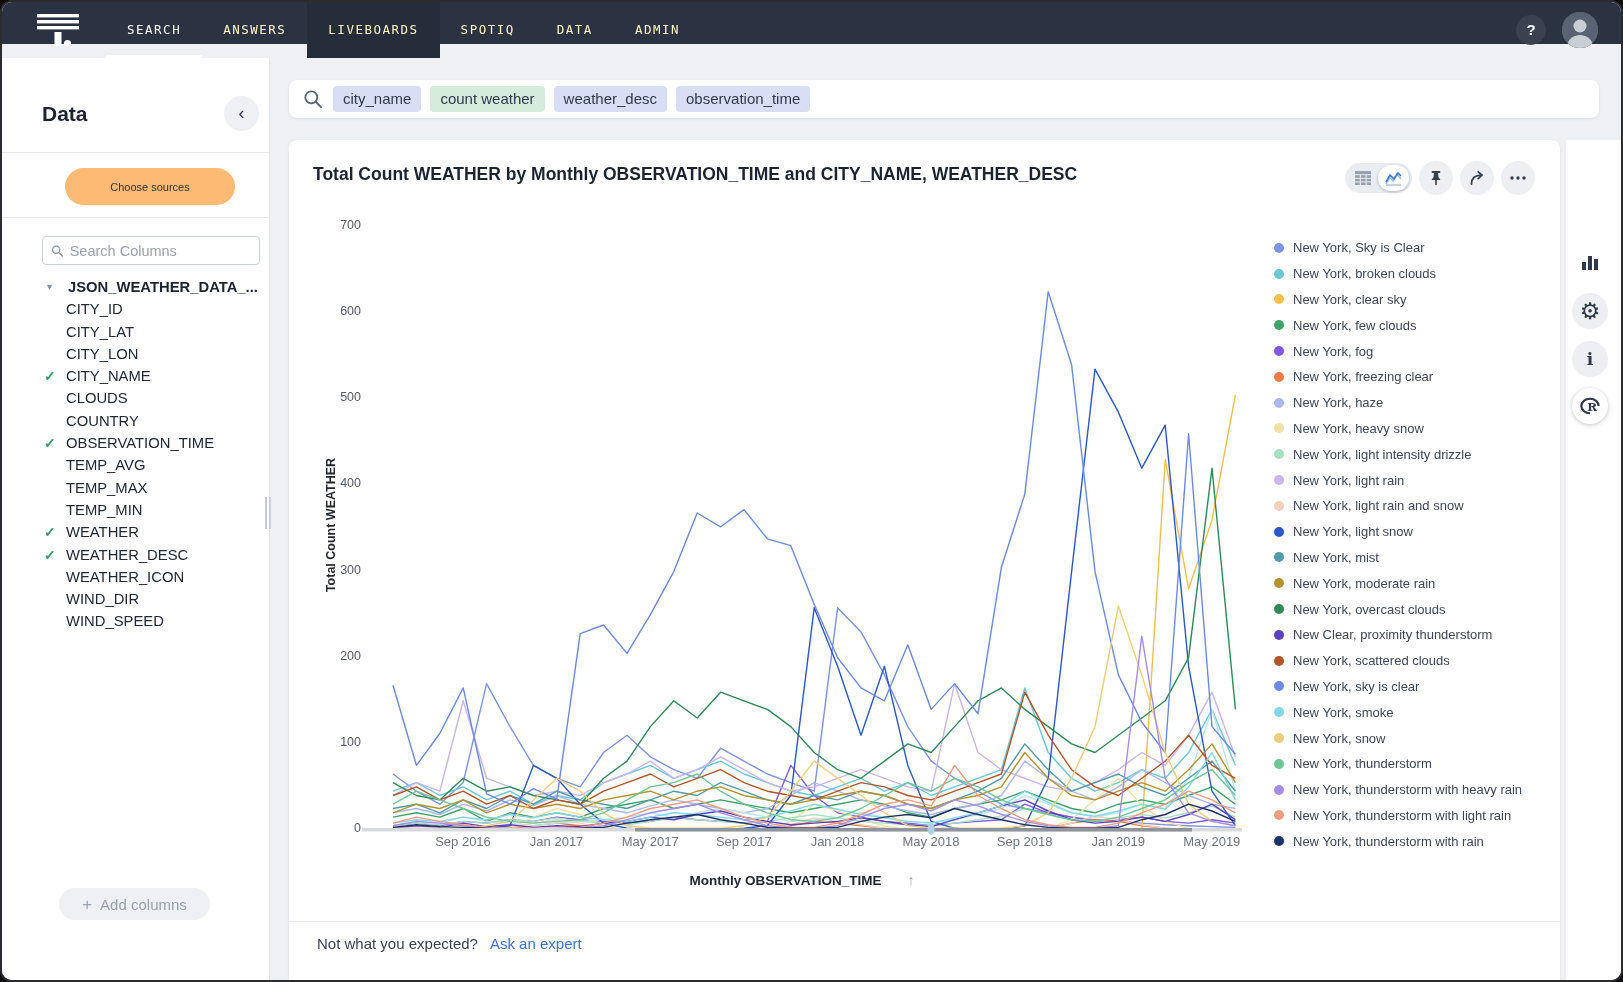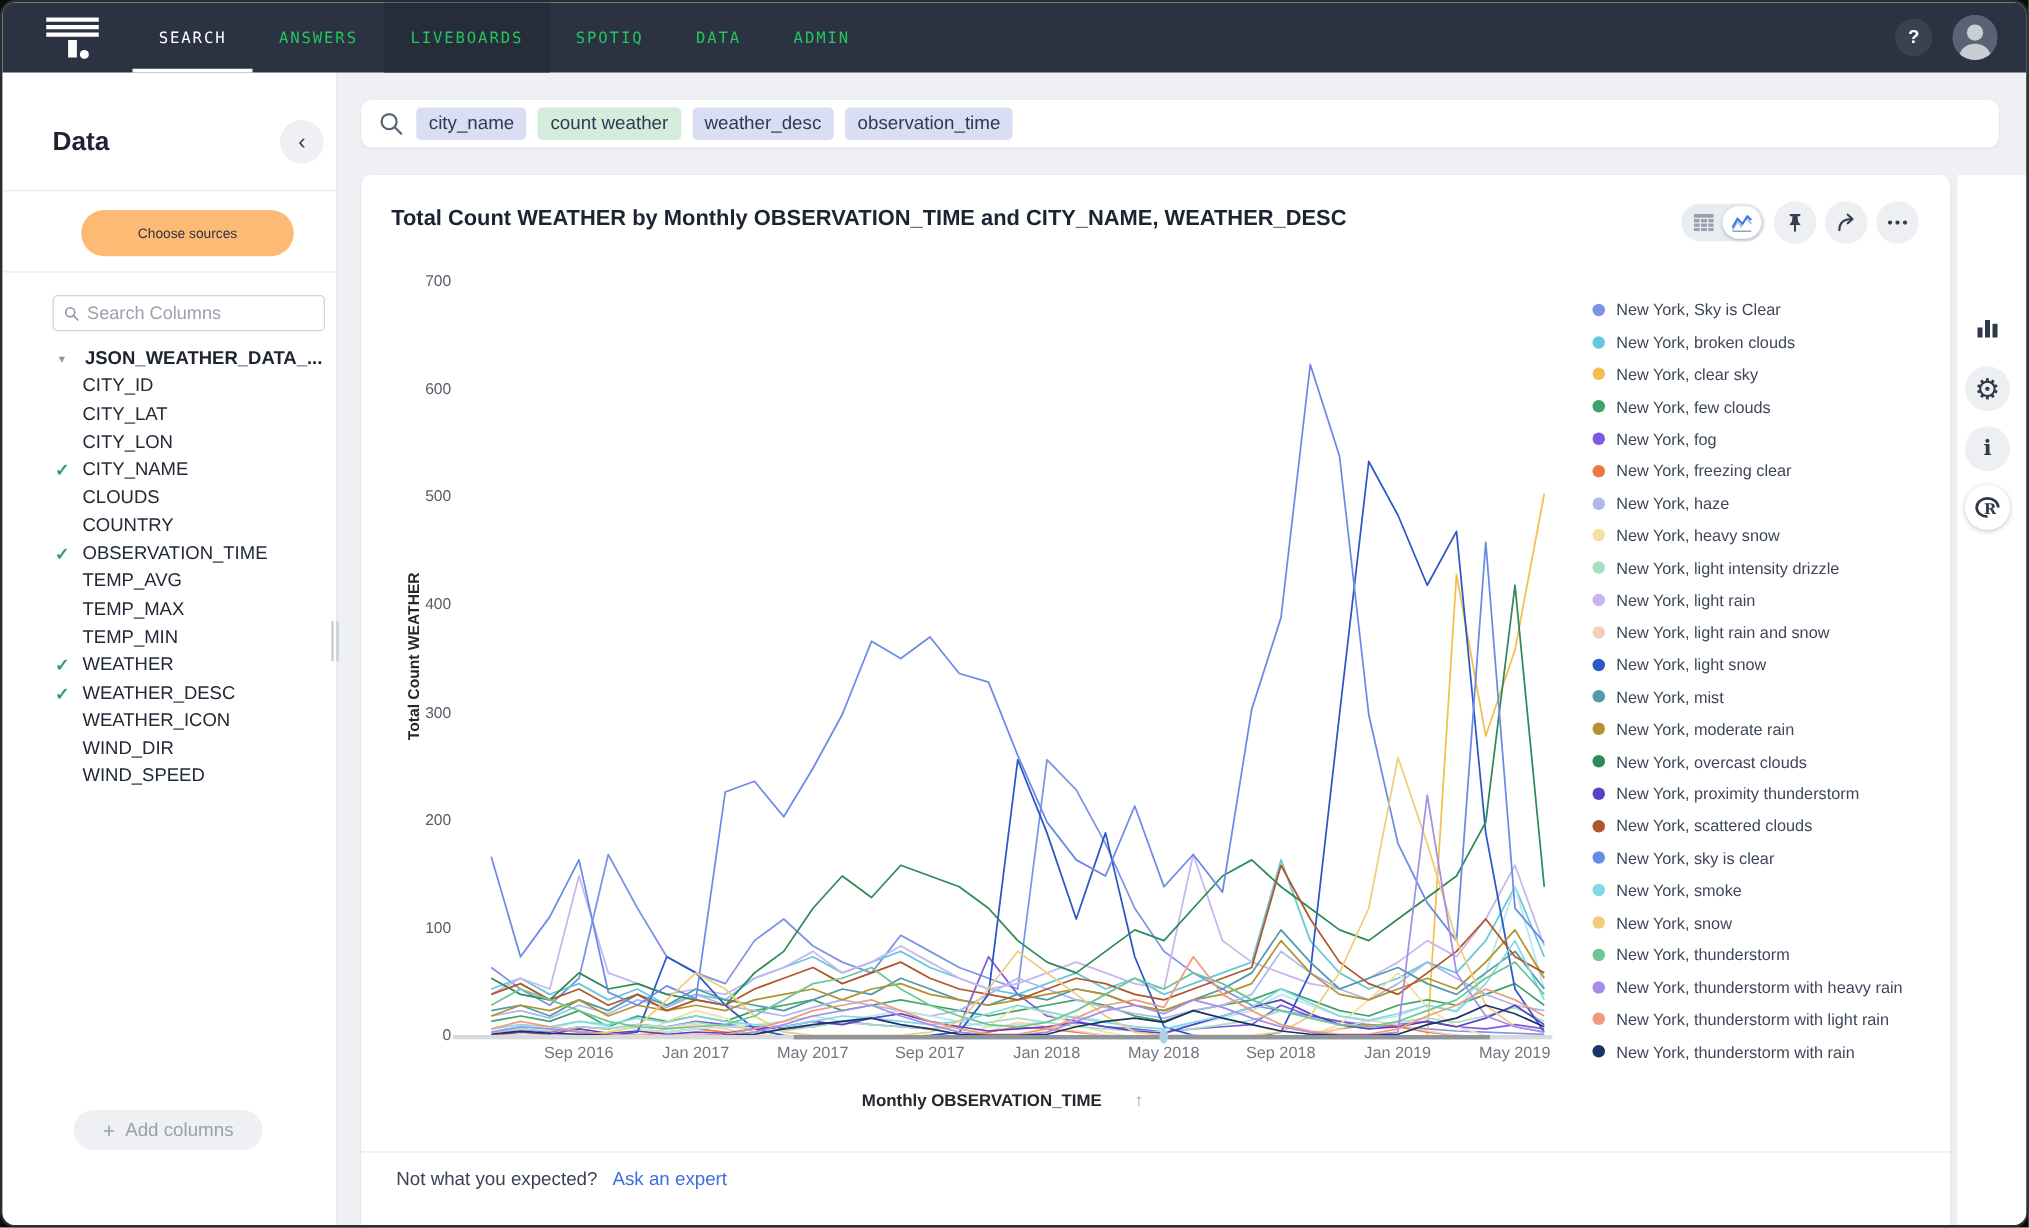--- a/index.html
+++ b/index.html
@@ -1,25 +1,25 @@
 <!DOCTYPE html>
 <html><head>
 <meta charset="utf-8">
 <style>
   * { margin:0; padding:0; box-sizing:border-box; }
   body { background:#0b0b0d; font-family:"Liberation Sans", sans-serif; }
   .window { position:relative; width:1623px; height:982px; margin:0 auto; background:#eef0f4;
             border-radius:12px; overflow:hidden; border:2px solid #2c2c30; }
 
   
-  .topnav { position:absolute; top:0; left:0; right:0; height:56px; background:#2b3342; z-index:5; }
+  .topnav { position:absolute; top:0; left:0; right:0; height:42px; background:#2b3342; z-index:5; }
   .logo { position:absolute; left:34px; top:11px; width:46px; height:36px; cursor:pointer; }
   .nav-items { position:absolute; left:104px; top:0; height:56px; display:flex; }
   .nav-item { height:56px; line-height:56px; padding:0 21px; font-family:"DejaVu Sans Mono", monospace;
-              font-size:12.5px; letter-spacing:1.5px; color:#22c55e; cursor:pointer; position:relative; }
+              font-size:12.5px; letter-spacing:1.5px; color:#fef9c3; cursor:pointer; position:relative; }
   .nav-item.boxed { background:#252c3a; }
   .nav-item.active { color:#ffffff; }
   .nav-item.active::after { content:""; position:absolute; left:0; right:0; bottom:0; height:3px; background:#ffffff; }
   .nav-right { position:absolute; right:23px; top:0; height:56px; display:flex; align-items:center; gap:16px; }
   .help-btn { width:30px; height:30px; border-radius:50%; background:#3a4251; color:#fff; font-size:15px;
               font-weight:bold; text-align:center; line-height:30px; cursor:pointer; }
   .avatar { width:36px; height:36px; border-radius:50%; overflow:hidden; background:#5a6472; cursor:pointer; }
 
   
   .sidebar { position:absolute; top:56px; left:0; width:268px; bottom:0; background:#fff; border-right:1px solid #e2e5ea; }
@@ -395,21 +395,21 @@
           <div class="legend-row">
             <span class="dot" style="background: rgb(179, 146, 47);"></span>
             <span class="legend-label">New York, moderate rain</span>
           </div>
           <div class="legend-row">
             <span class="dot" style="background: rgb(46, 138, 86);"></span>
             <span class="legend-label">New York, overcast clouds</span>
           </div>
           <div class="legend-row">
             <span class="dot" style="background: rgb(93, 63, 194);"></span>
-            <span class="legend-label">New York, proximity thunderstorm</span>
+            <span class="legend-label">New Clear, proximity thunderstorm</span>
           </div>
           <div class="legend-row">
             <span class="dot" style="background: rgb(177, 86, 42);"></span>
             <span class="legend-label">New York, scattered clouds</span>
           </div>
           <div class="legend-row">
             <span class="dot" style="background: rgb(107, 138, 230);"></span>
             <span class="legend-label">New York, sky is clear</span>
           </div>
           <div class="legend-row">

